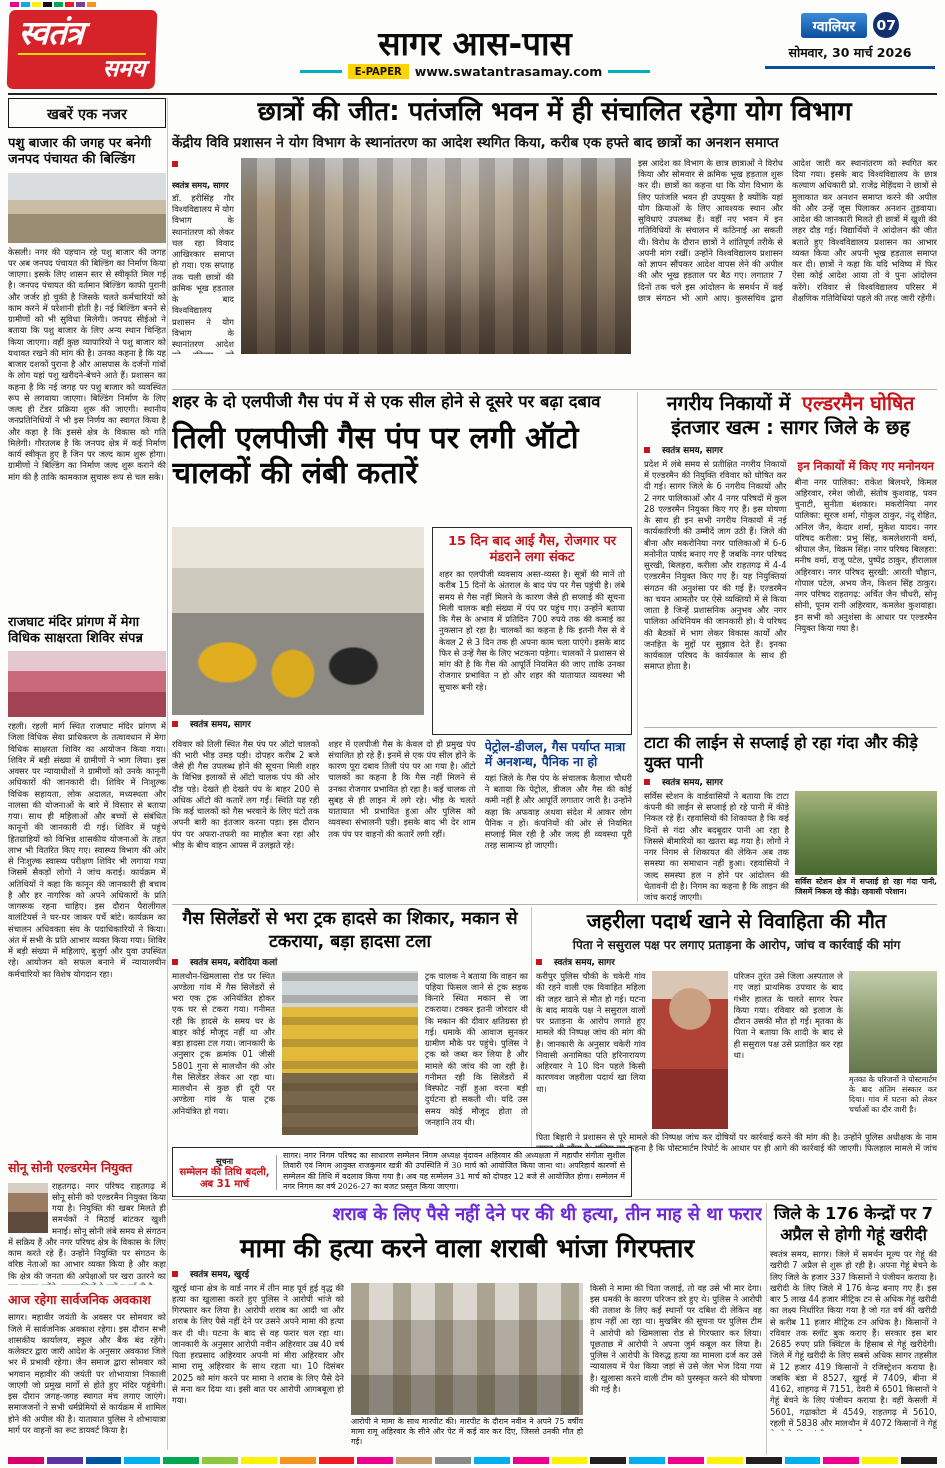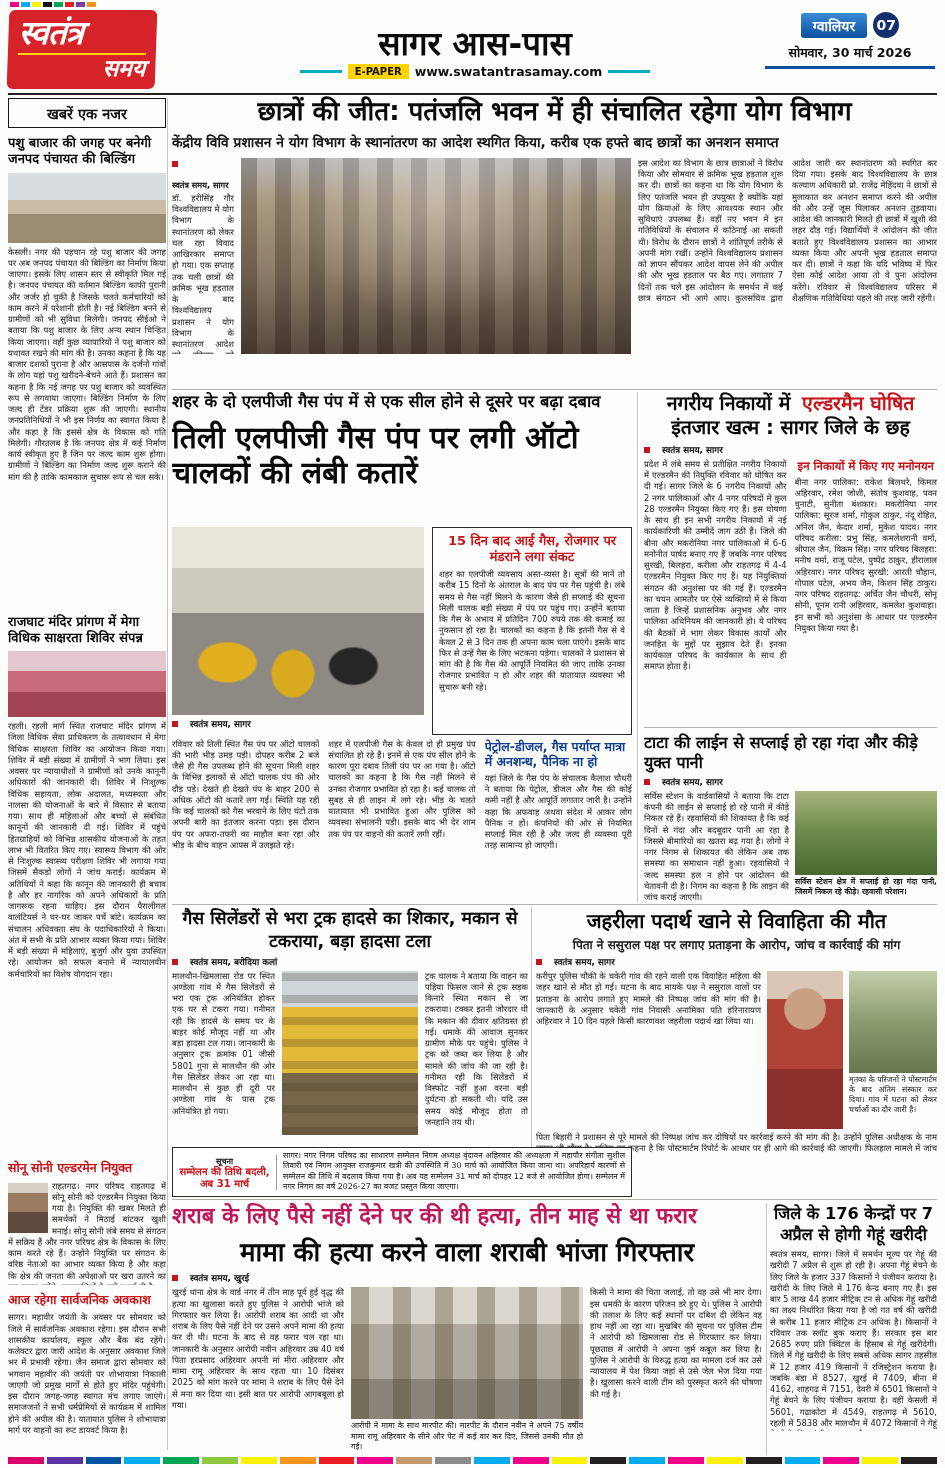--- a/index.html
+++ b/index.html
@@ -115,21 +115,21 @@
 
   
   .notice{left:172px;top:1147px;width:460px;height:50px;border:1.5px solid #2a2a2a;display:flex;gap:6px;padding:3px 6px;align-items:center;background:#fff;}
   .notice-left{width:98px;flex:none;text-align:center;border-right:1px solid #9a9a96;padding-right:6px;}
   .notice-tag{font-size:8px;font-weight:700;color:#111;}
   .notice-high{color:#c6161d;font-weight:800;font-size:10px;line-height:1.2;}
   .notice-body{flex:1;font-size:7.9px;line-height:1.3;text-align:justify;height:42px;overflow:hidden;}
 
   
   .murder{left:172px;top:1203px;width:590px;height:252px;overflow:hidden;}
-  .murder-kick{color:#be185d;font-size:22px;font-weight:800;text-align:left;line-height:1.2;}
+  .murder-kick{color:#6d28d9;font-size:18px;font-weight:800;text-align:right;line-height:1.2;}
   .murder-hl{font-size:26px;font-weight:800;text-align:center;margin-top:4px;color:#090909;}
   .murder-row{display:flex;gap:7px;margin-top:2px;height:174px;}
   .murder-row .m-c{flex:1;overflow:hidden;}
   .murder-photo-wrap{width:232px;flex:none;}
   .ph-murder{height:132px;background:
       repeating-linear-gradient(90deg, rgba(110,100,70,.45) 0 18px, rgba(210,205,195,.18) 18px 42px),
       linear-gradient(180deg,#ddd9d1 0 28%,#a9a298 28% 70%,#7a746b 70% 100%);}
   .murder-cap{font-size:7.9px;line-height:1.3;margin-top:2px;text-align:justify;}
 
   
@@ -288,20 +288,21 @@
   <div class="abs poison">
     <div class="poison-hl">जहरीला पदार्थ खाने से विवाहिता की मौत</div>
     <div class="poison-sub">पिता ने ससुराल पक्ष पर लगाए प्रताड़ना के आरोप, जांच व कार्रवाई की मांग</div>
     <div class="byline">
       <span class="sq"></span>
       <span>स्वतंत्र समय, सागर</span>
     </div>
     <div class="poison-row">
       <div class="p-c body-txt">करीपुर पुलिस चौकी के चकेरी गांव की रहने वाली एक विवाहित महिला की जहर खाने से मौत हो गई। घटना के बाद मायके पक्ष ने ससुराल वालों पर प्रताड़ना के आरोप लगाते हुए मामले की निष्पक्ष जांच की मांग की है। जानकारी के अनुसार चकेरी गांव निवासी अनामिका पति हरिनारायण अहिरवार ने 10 दिन पहले किसी कारणवश जहरीला पदार्थ खा लिया था।</div>
       <div class="photo ph-woman"></div>
+      <div class="p-c body-txt">परिजन तुरंत उसे जिला अस्पताल ले गए जहां प्राथमिक उपचार के बाद गंभीर हालत के चलते सागर रेफर किया गया। रविवार को इलाज के दौरान उसकी मौत हो गई। मृतका के पिता ने बताया कि शादी के बाद से ही ससुराल पक्ष उसे प्रताड़ित कर रहा था।</div>
       <div class="scene-wrap">
         <div class="photo ph-scene"></div>
         <div class="scene-note">मृतका के परिजनों ने पोस्टमार्टम के बाद अंतिम संस्कार कर दिया। गांव में घटना को लेकर चर्चाओं का दौर जारी है।</div>
       </div>
     </div>
     <div class="poison-tail body-txt">पिता बिहारी ने प्रशासन से पूरे मामले की निष्पक्ष जांच कर दोषियों पर कार्रवाई करने की मांग की है। उन्होंने पुलिस अधीक्षक के नाम ज्ञापन भी सौंपा है। पुलिस का कहना है कि पोस्टमार्टम रिपोर्ट के आधार पर ही आगे की कार्रवाई की जाएगी। फिलहाल मामले में जांच की जा रही है।</div>
   </div>
 
   <div class="abs notice">
     <div class="notice-left">

